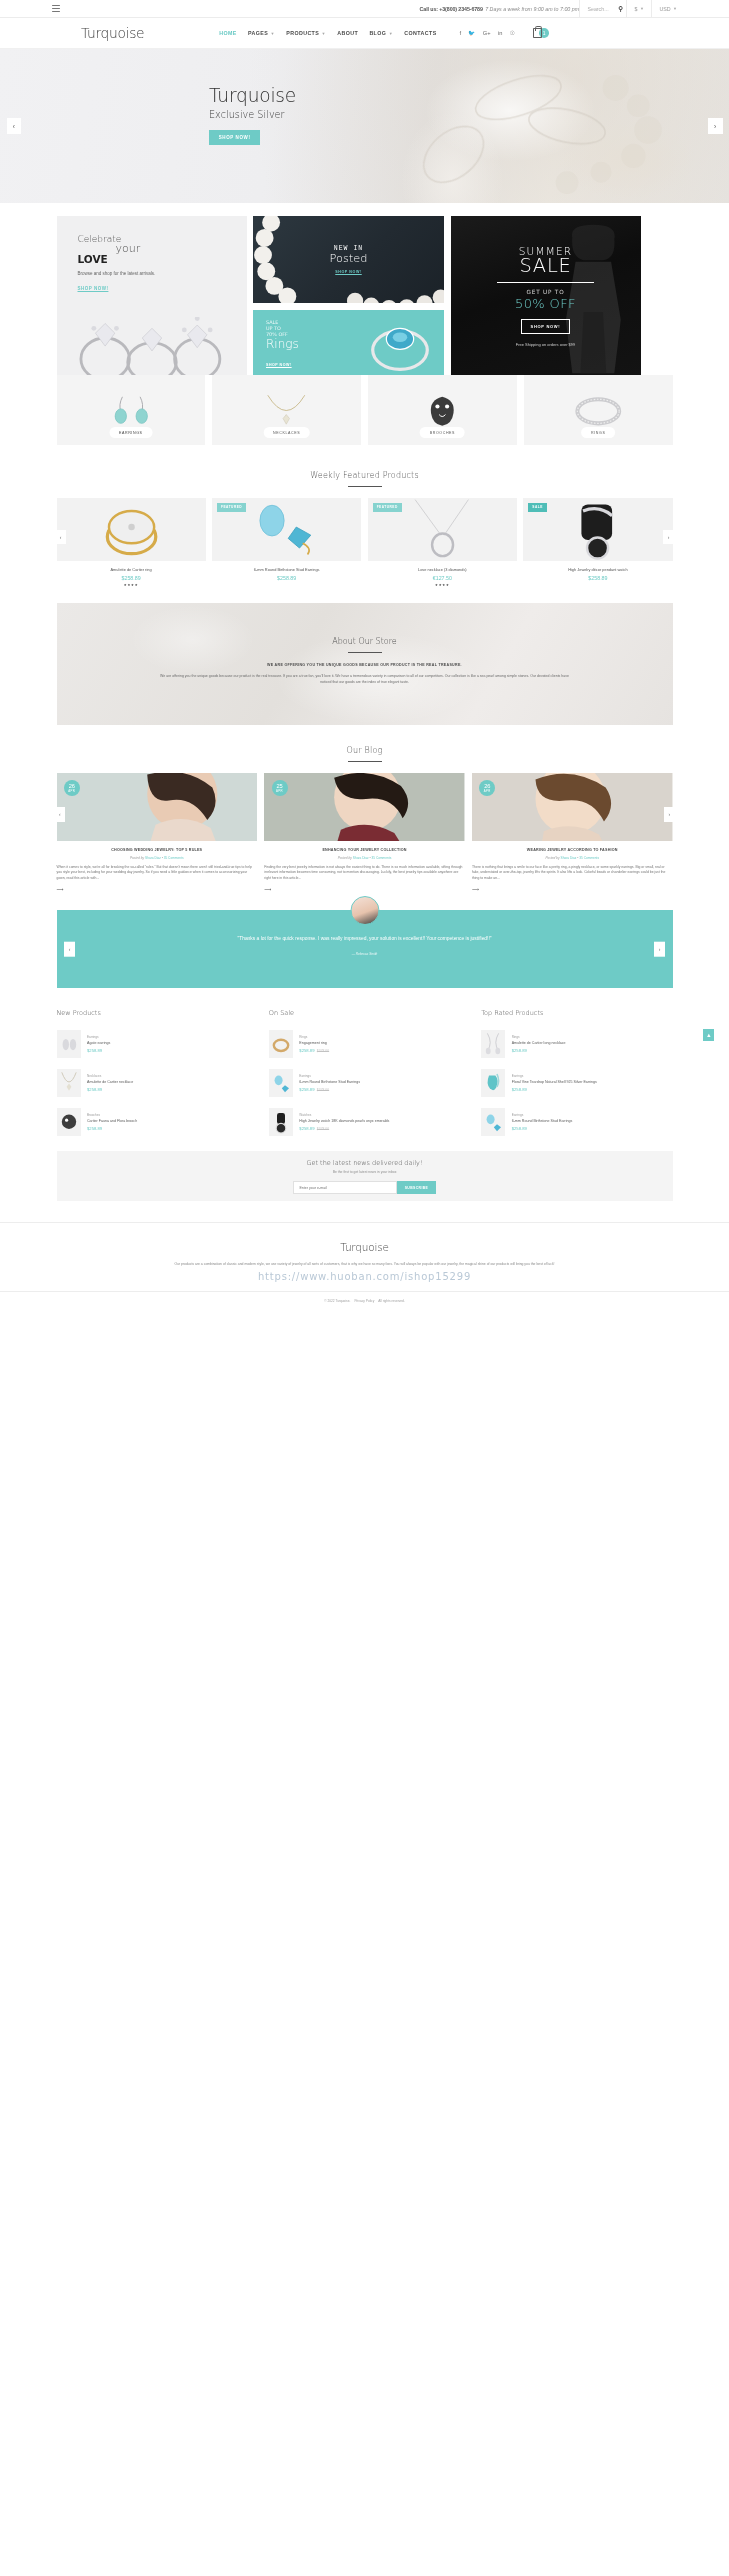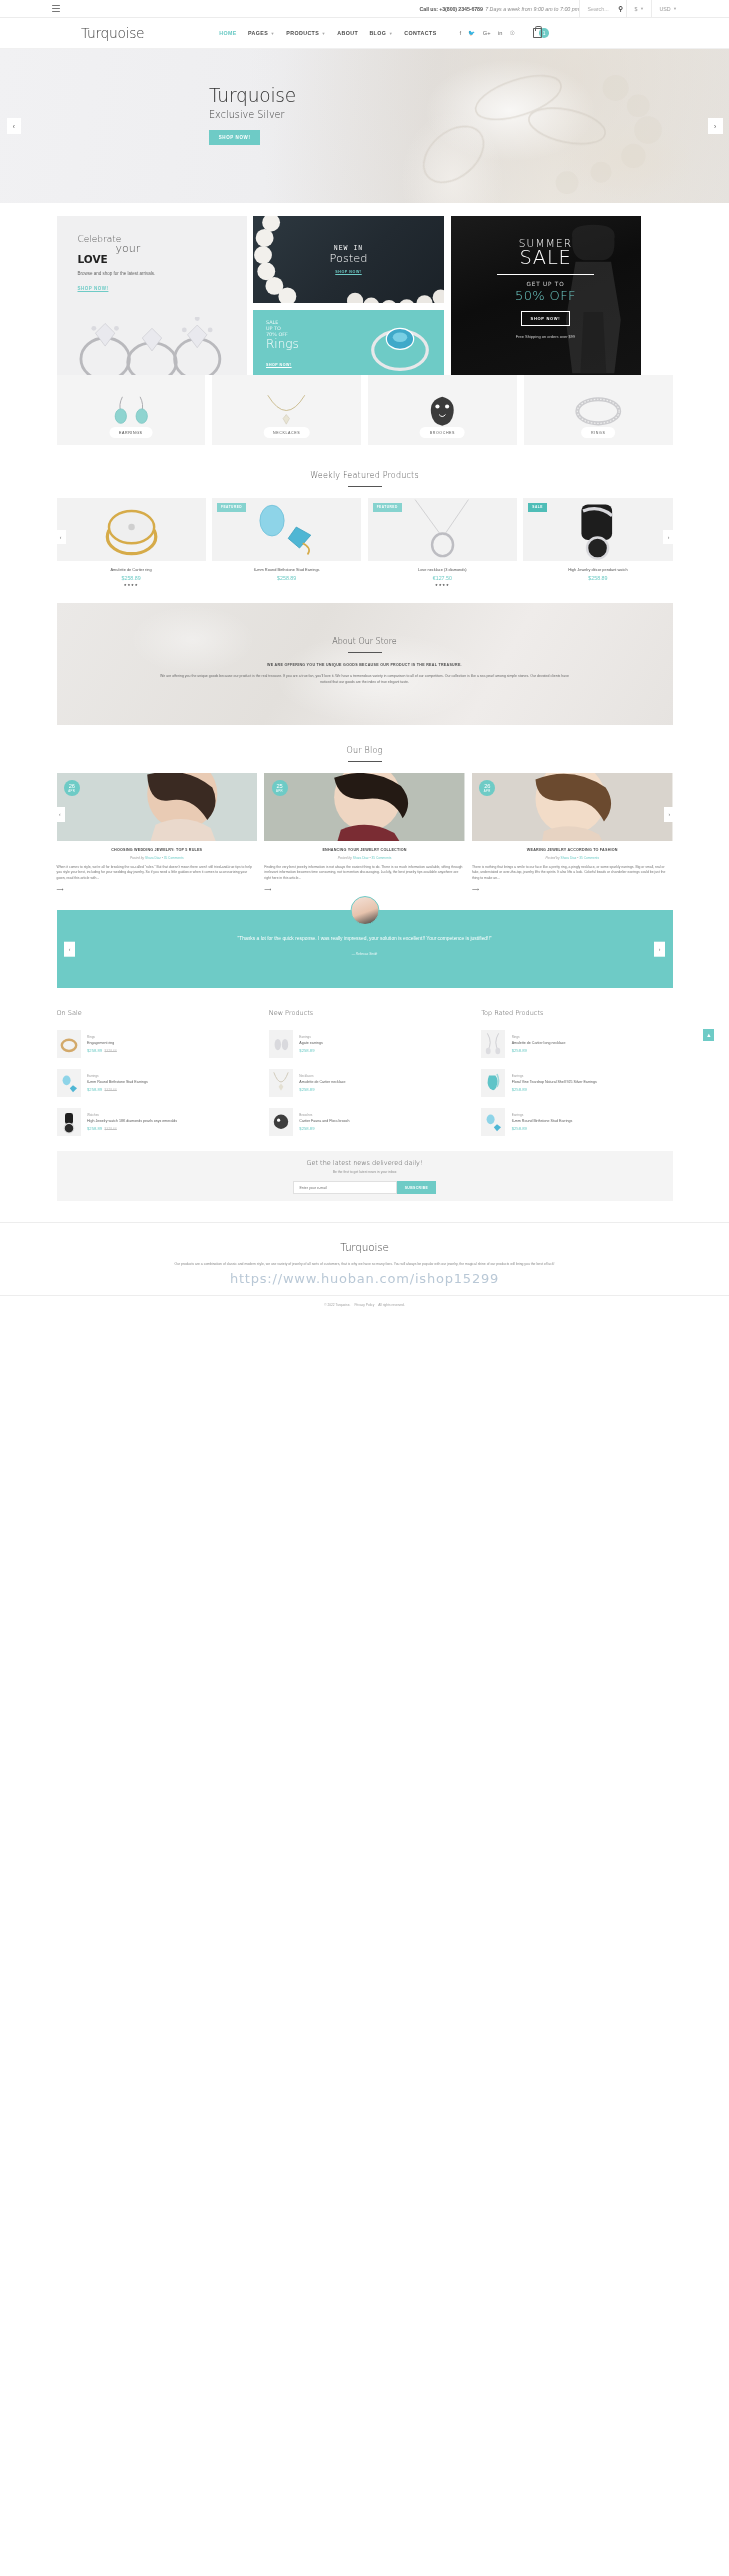--- a/index.html
+++ b/index.html
@@ -154,21 +154,21 @@
   .p3-link { position:absolute; left:13px; bottom:7.3px; font-size:3.6px; color:#fff;
              letter-spacing:0.5px; font-weight:bold; text-decoration: underline;}
   .gem-art { position:absolute; right: 4.9px; top: 8px; width: 78px; height: 53px; }
 
   .promo-4 {
     width: 190px; height: 159px; position: relative; overflow:hidden;
     background: linear-gradient(160deg,#1b1b1b 0%, #0d0d0d 45%, #131313 100%);
     display:flex; flex-direction:column; align-items:center;
   }
   .p4-figure { position:absolute; right:-4.9px; top:6.5px; width: 105px; height:152px; opacity:.55;}
-  .p4-sum { font-size: 10.5px; color:#fff; font-weight:300; letter-spacing:1.2px; margin-top:21px;
+  .p4-sum { font-size: 10.5px; color:#fff; font-weight:300; letter-spacing:1.2px; margin-top:29px;
             position:relative; z-index:2; font-family:"DejaVu Sans",sans-serif;}
   .p4-sale { font-size: 19.4px; color:#fff; font-weight:300; letter-spacing:0.8px; line-height:.9;
              position:relative; z-index:2; font-family:"DejaVu Sans",sans-serif;}
   .p4-rule { width: 97px; height:1.2px; background:#fff; margin:7.3px 0 6.5px; position:relative; z-index:2;}
   .p4-get { font-size: 5.7px; color:#ddd; letter-spacing:0.8px; position:relative; z-index:2;
             font-family:"DejaVu Sans",sans-serif;}
   .p4-off { font-size: 13px; color:#6ecbc6; font-weight:300; letter-spacing:0.4px; margin-top:0.8px;
             position:relative; z-index:2; font-family:"DejaVu Sans",sans-serif;}
   .p4-btn { border:1px solid #fff; color:#fff; font-size:4px; font-weight:bold;
             letter-spacing:0.7px; padding:4px 9px; margin-top:7.3px; position:relative; z-index:2;}
@@ -306,21 +306,21 @@
     height:13px; background:#6ecbc6; color:#fff; border:none; font-size:3.4px;
     font-weight:bold; letter-spacing:0.4px; padding:0 8px; cursor:pointer;
     font-family:"Liberation Sans", sans-serif;
   }
 
   
   .footer { border-top:0.8px solid #ededed; margin-top: 21px; padding: 18px 0 0; text-align:center;}
   .flogo { font-size:10.5px; color:#4a4a4a; font-weight:300; letter-spacing:-0.2px;
            font-family:"DejaVu Sans",sans-serif;}
   .ftext { font-size:3.4px; color:#8a8a8a; width:502px; margin: 8px auto 0; line-height:1.8;}
-  .watermark { font-size:13px; color:#b9c8d6; letter-spacing:0.8px; margin-top: 3.2px;
+  .watermark { font-size:10px; color:#b9c8d6; letter-spacing:0.8px; margin-top: 3.2px;
                font-family:"DejaVu Sans",sans-serif;}
   .fbar { margin-top: 9.7px; border-top:0.8px solid #ededed; padding: 6.5px 0 11.3px;
           font-size:3.2px; color:#a0a0a0;}
   .fbar a { color:#a0a0a0; text-decoration:none; margin-left:3.2px;}
   .scrolltop {
     position:absolute; right: 14.6px; width:11.3px; height:11.3px; background:#6ecbc6;
     color:#fff; display:flex; align-items:center; justify-content:center; font-size:5.7px;
   }
   .rel { position: relative; }
 </style>
@@ -694,68 +694,20 @@
     <div class="avatar"></div>
     <div class="t-arrow l">‹</div>
     <div class="t-arrow r">›</div>
     <div class="tq">"Thanks a lot for the quick response. I was really impressed, your solution is excellent!! Your competence is justified!!"</div>
     <div class="tauthor">— Rebecca Smith</div>
   </div>
 
   <div class="lists">
 
     <div class="lcol">
-      <div class="lhead">On Sale</div>
-      <div class="litem">
-        <div class="lthumb">
-          <svg viewBox="0 0 30 34" width="100%" height="100%">
-            <ellipse cx="15" cy="19" rx="9" ry="7" fill="none" stroke="#d3a96a" stroke-width="3"></ellipse>
-          </svg>
-        </div>
-        <div>
-          <div class="lcat">Rings</div>
-          <div class="lname">Engagement ring</div>
-          <div class="lprice">
-            <span>$258.89</span><s>$378.66</s>
-          </div>
-        </div>
-      </div>
-      <div class="litem">
-        <div class="lthumb">
-          <svg viewBox="0 0 30 34" width="100%" height="100%">
-            <ellipse cx="12" cy="14" rx="5" ry="6" fill="#8ed4e8"></ellipse>
-              <polygon points="20,20 25,24 20,29 16,24" fill="#4fb6d4"></polygon>
-          </svg>
-        </div>
-        <div>
-          <div class="lcat">Earrings</div>
-          <div class="lname">6-mm Round Birthstone Stud Earrings</div>
-          <div class="lprice">
-            <span>$258.89</span><s>$378.66</s>
-          </div>
-        </div>
-      </div>
-      <div class="litem">
-        <div class="lthumb">
-          <svg viewBox="0 0 30 34" width="100%" height="100%">
-            <rect x="10" y="6" width="10" height="14" rx="3" fill="#1f1f1f"></rect>
-            <circle cx="15" cy="25" r="6" fill="#2a2a2a" stroke="#ddd" stroke-width="1.4"></circle>
-          </svg>
-        </div>
-        <div>
-          <div class="lcat">Watches</div>
-          <div class="lname">High Jewelry watch 18K diamonds pearls onyx emeralds</div>
-          <div class="lprice">
-            <span>$258.89</span><s>$378.66</s>
-          </div>
-        </div>
-      </div>
-    </div>
-
-    <div class="lcol">
       <div class="lhead">New Products</div>
       <div class="litem">
         <div class="lthumb">
           <svg viewBox="0 0 30 34" width="100%" height="100%">
             <ellipse cx="11" cy="18" rx="4" ry="7" fill="#d9d9dd"></ellipse>
               <ellipse cx="20" cy="18" rx="4" ry="7" fill="#d9d9dd"></ellipse>
           </svg>
         </div>
         <div>
           <div class="lcat">Earrings</div>
@@ -780,20 +732,68 @@
         <div class="lthumb">
           <svg viewBox="0 0 30 34" width="100%" height="100%">
             <circle cx="15" cy="17" r="9" fill="#3d3d3d"></circle>
               <circle cx="12" cy="15" r="2" fill="#fff"></circle>
           </svg>
         </div>
         <div>
           <div class="lcat">Brooches</div>
           <div class="lname">Cartier Fauna and Flora brooch</div>
           <div class="lprice">$258.89</div>
+        </div>
+      </div>
+    </div>
+
+    <div class="lcol">
+      <div class="lhead">On Sale</div>
+      <div class="litem">
+        <div class="lthumb">
+          <svg viewBox="0 0 30 34" width="100%" height="100%">
+            <ellipse cx="15" cy="19" rx="9" ry="7" fill="none" stroke="#d3a96a" stroke-width="3"></ellipse>
+          </svg>
+        </div>
+        <div>
+          <div class="lcat">Rings</div>
+          <div class="lname">Engagement ring</div>
+          <div class="lprice">
+            <span>$258.89</span><s>$378.66</s>
+          </div>
+        </div>
+      </div>
+      <div class="litem">
+        <div class="lthumb">
+          <svg viewBox="0 0 30 34" width="100%" height="100%">
+            <ellipse cx="12" cy="14" rx="5" ry="6" fill="#8ed4e8"></ellipse>
+              <polygon points="20,20 25,24 20,29 16,24" fill="#4fb6d4"></polygon>
+          </svg>
+        </div>
+        <div>
+          <div class="lcat">Earrings</div>
+          <div class="lname">6-mm Round Birthstone Stud Earrings</div>
+          <div class="lprice">
+            <span>$258.89</span><s>$378.66</s>
+          </div>
+        </div>
+      </div>
+      <div class="litem">
+        <div class="lthumb">
+          <svg viewBox="0 0 30 34" width="100%" height="100%">
+            <rect x="10" y="6" width="10" height="14" rx="3" fill="#1f1f1f"></rect>
+            <circle cx="15" cy="25" r="6" fill="#2a2a2a" stroke="#ddd" stroke-width="1.4"></circle>
+          </svg>
+        </div>
+        <div>
+          <div class="lcat">Watches</div>
+          <div class="lname">High Jewelry watch 18K diamonds pearls onyx emeralds</div>
+          <div class="lprice">
+            <span>$258.89</span><s>$378.66</s>
+          </div>
         </div>
       </div>
     </div>
 
     <div class="lcol">
       <div class="lhead">Top Rated Products</div>
       <div class="litem">
         <div class="lthumb">
           <svg viewBox="0 0 30 34" width="100%" height="100%">
             <path d="M8 4 q7 12 0 22" fill="none" stroke="#c7c7cb" stroke-width="1"></path>

